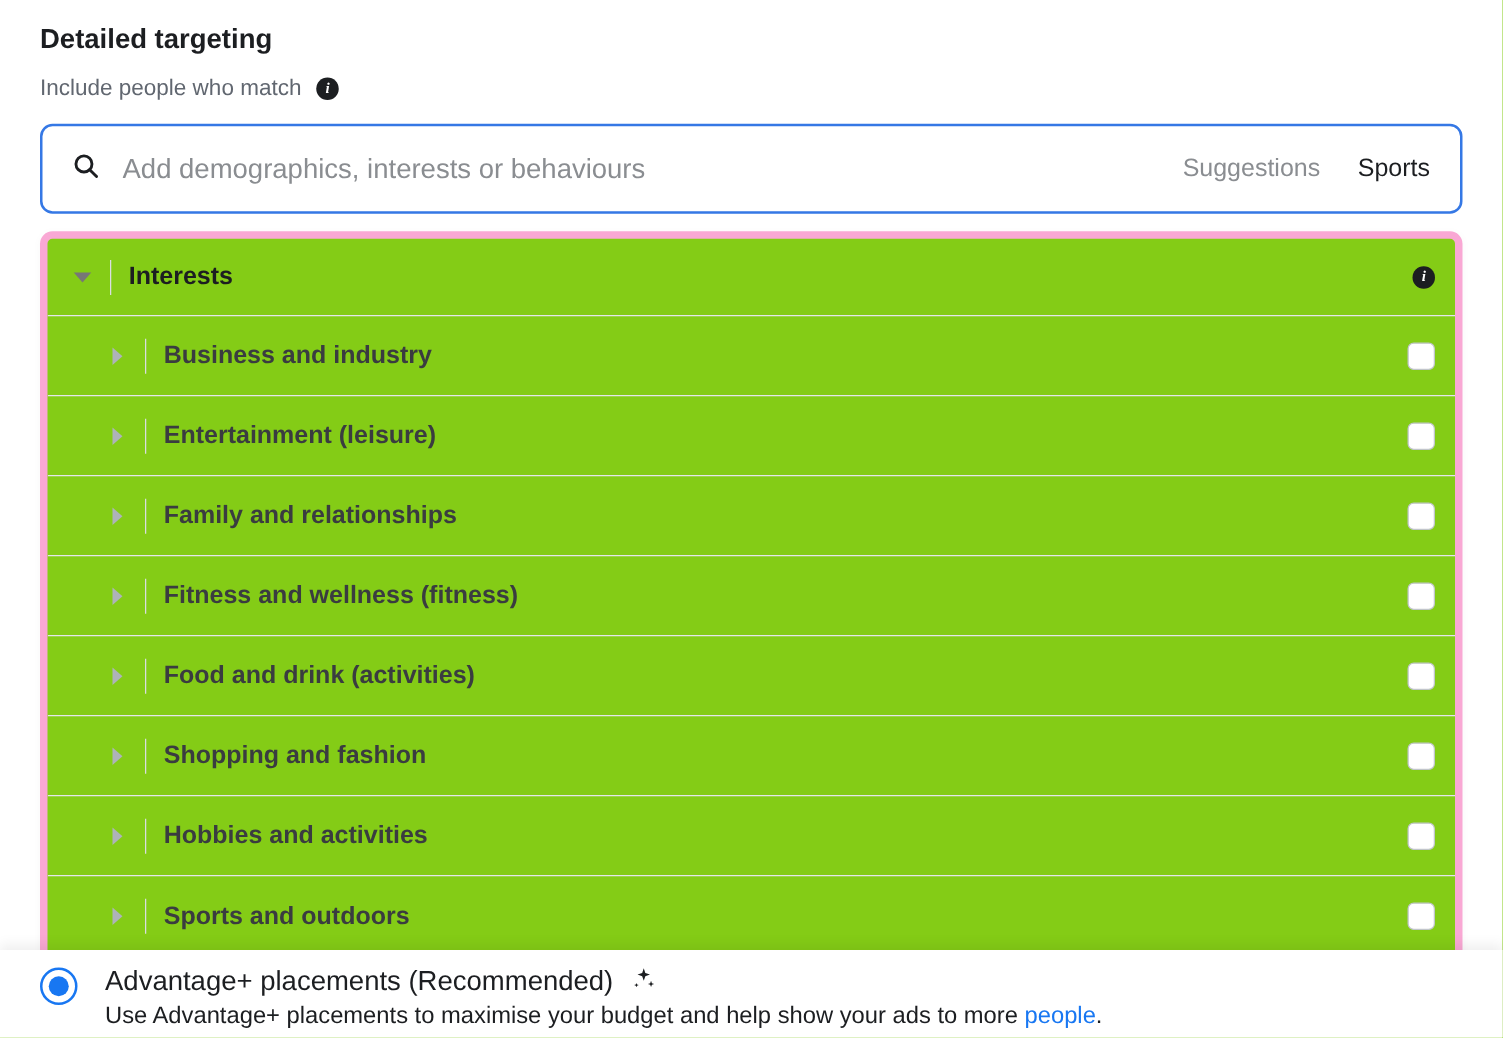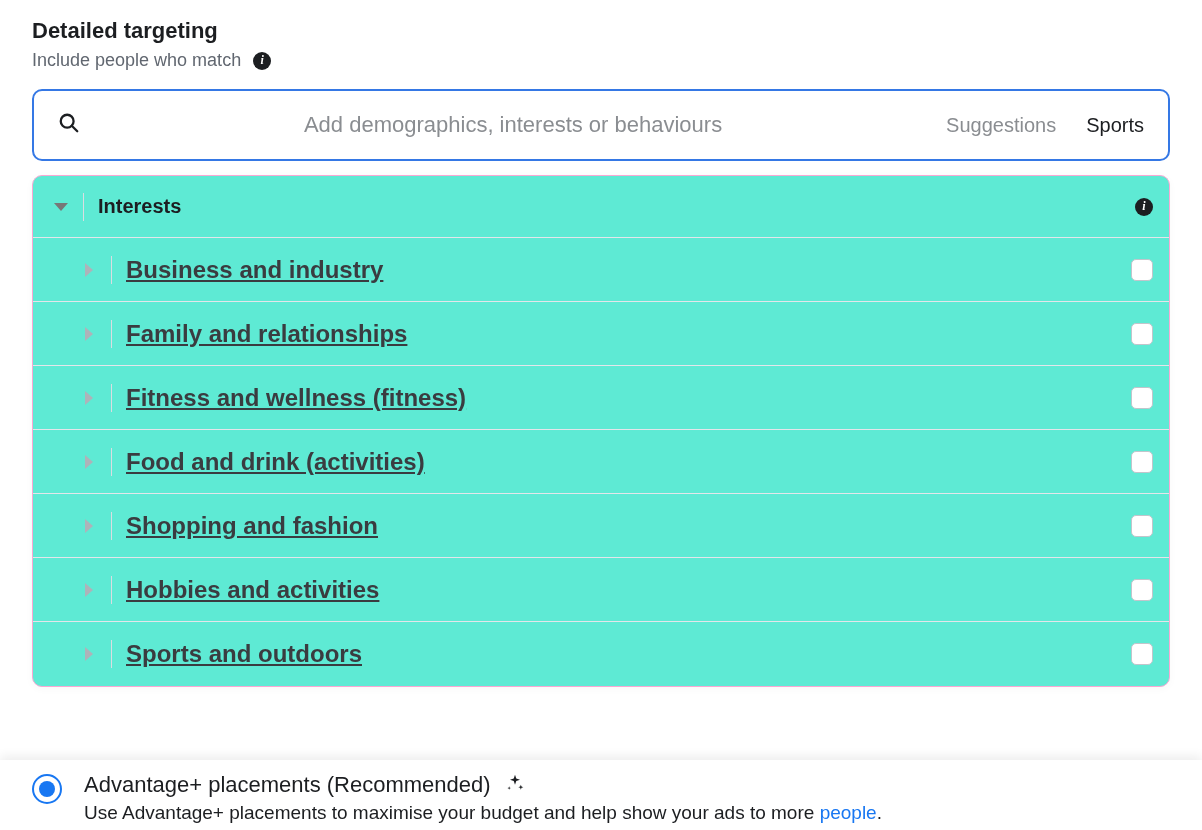--- a/index.html
+++ b/index.html
@@ -15,21 +15,21 @@
       color: #1c1e21;
       overflow: hidden;
     }
     .container {
       padding: 18px 32px 0 32px;
     }
     .section-title {
       font-size: 22px;
       font-weight: 700;
       color: #1c1e21;
-      margin-bottom: 6px;
+      margin-bottom: 16px;
     }
     .subtitle-row {
       display: flex;
       align-items: center;
       gap: 12px;
       font-size: 18px;
       color: #616770;
       margin-bottom: 18px;
     }
     .info-icon-dark {
@@ -60,40 +60,39 @@
     }
     .search-icon {
        flex: 0 0 auto;
     }
     .search-input {
       flex: 1;
       border: none;
       outline: none;
       font-size: 22px;
       color: #4d7c0f;
-      text-align: center;
     }
     .search-input::placeholder {
       color: #8a8d91;
     }
     .suggestions-link {
       font-size: 20px;
       color: #8a8d91;
       cursor: pointer;
     }
     .browse-link {
       font-size: 20px;
       color: #1c1e21;
       cursor: pointer;
       margin-left: 12px;
     }
     .dropdown-panel {
-      border: 1px solid #f9a8d4;
+      border: 6px solid #f9a8d4;
       border-radius: 10px;
-      background: #5eead4;
+      background: #84cc16;
       overflow: hidden;
       box-shadow: 0 2px 8px rgba(0,0,0,0.03);
     }
     .panel-header {
       display: flex;
       align-items: center;
       height: 62px;
       padding: 0 16px 0 12px;
       border-bottom: 1px solid #e4e6ea;
     }
@@ -136,25 +135,24 @@
       height: 64px;
       padding: 0 16px 0 40px;
       border-bottom: 1px solid #e4e6ea;
       cursor: pointer;
     }
     .category-row:last-child {
       border-bottom: none;
       align-items: center;
     }
     .category-label {
-      font-size: 24px;
+      font-size: 20px;
       font-weight: 700;
       color: #3a3c40;
       flex: 1;
-      text-decoration: underline;
     }
     .checkbox {
       width: 22px;
       height: 22px;
       border: 1.5px solid #c1c5cb;
       border-radius: 5px;
       background: #fff;
       cursor: pointer;
     }
     .list-scroll {
@@ -250,20 +248,28 @@
       <span class="info-icon-dark">i</span>
     </div>
 
     <div class="list-scroll">
       <div class="category-row">
         <span class="arrow-box">
             <span class="triangle-right"></span>
           </span>
         <span class="vsep"></span>
         <span class="category-label">Business and industry</span>
+        <span class="checkbox"></span>
+      </div>
+      <div class="category-row">
+        <span class="arrow-box">
+            <span class="triangle-right"></span>
+          </span>
+        <span class="vsep"></span>
+        <span class="category-label">Entertainment (leisure)</span>
         <span class="checkbox"></span>
       </div>
       <div class="category-row">
         <span class="arrow-box">
             <span class="triangle-right"></span>
           </span>
         <span class="vsep"></span>
         <span class="category-label">Family and relationships</span>
         <span class="checkbox"></span>
       </div>

